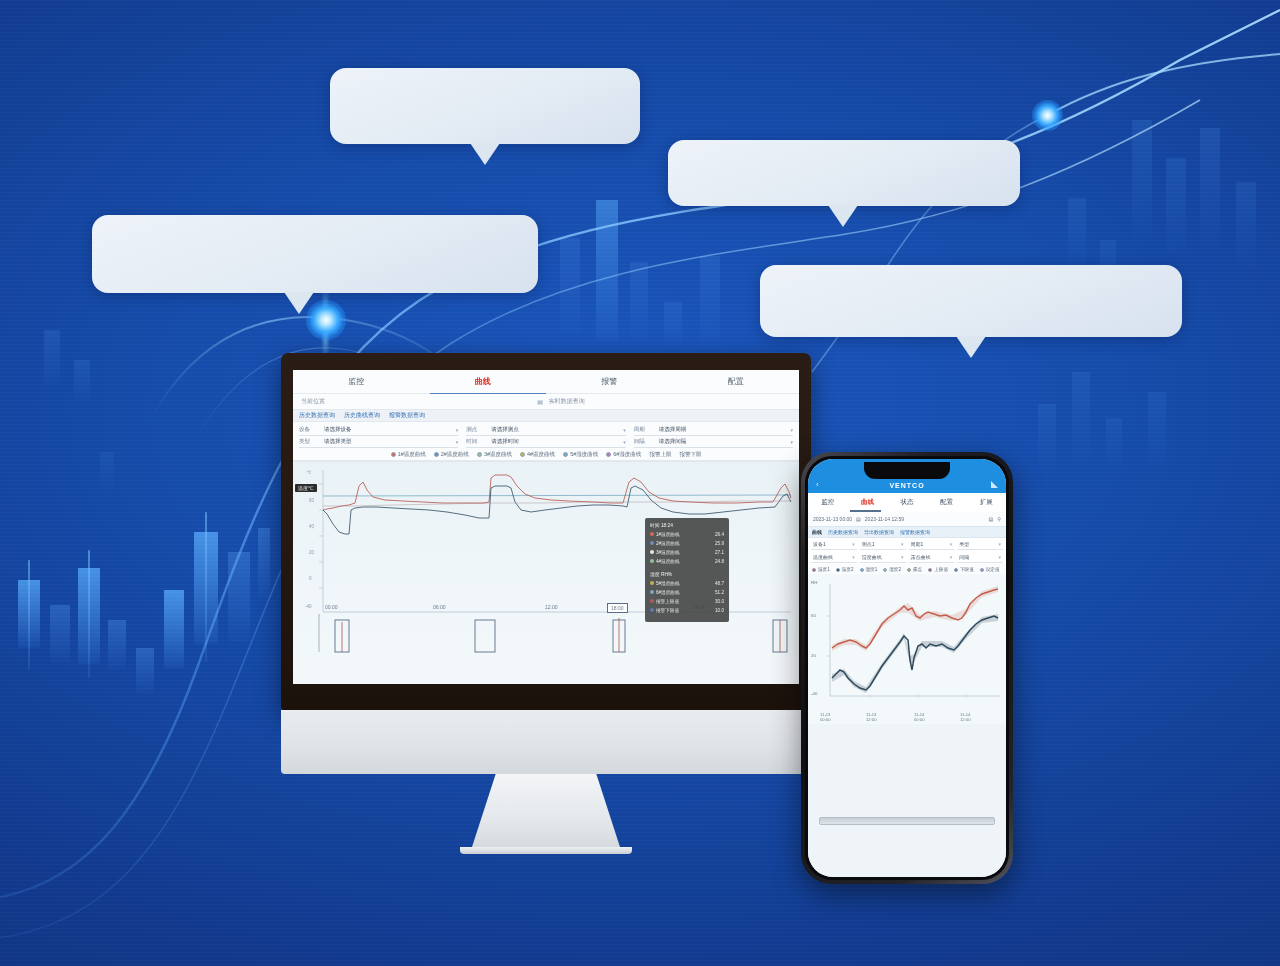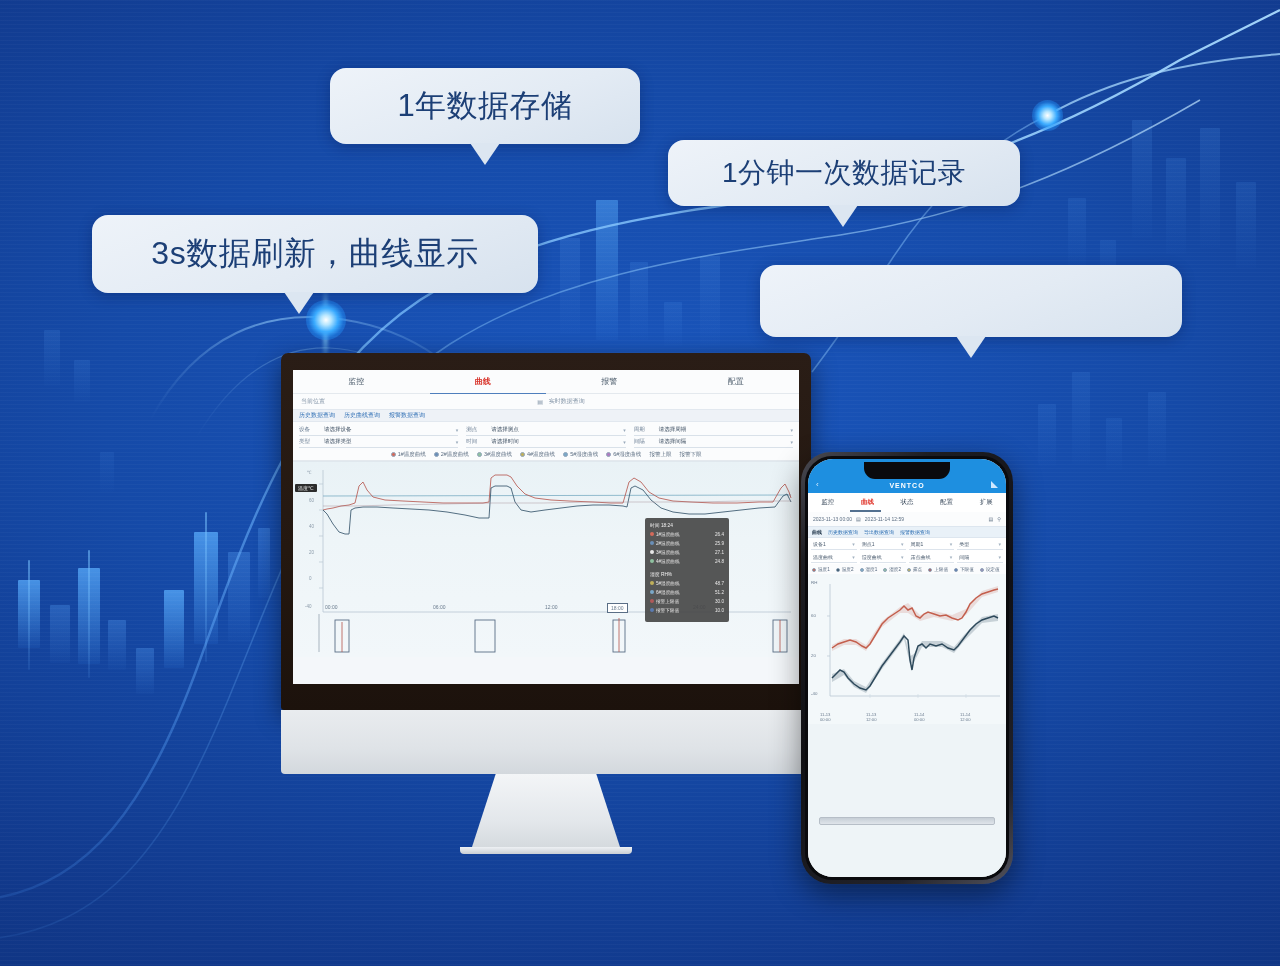--- a/index.html
+++ b/index.html
@@ -335,31 +335,28 @@
   <div id="bg-glow-layer">
     <div class="glow-beam" style="left:323px; top:286px; width:5px; height:76px;"></div>
     <div class="glow-node" style="left:306px; top:300px; width:40px; height:40px;"></div>
     <div class="glow-node" style="left:1032px; top:100px; width:31px; height:31px;"></div>
   </div>
 
   <div id="bg-scanlines"></div>
 </div>
 
 <div class="bubble" id="bubble-storage">
-  <span>1年数据存储</span>
   <span class="tail"></span>
 </div>
 
 <div class="bubble" id="bubble-record">
-  <span>1分钟一次数据记录</span>
   <span class="tail"></span>
 </div>
 
 <div class="bubble" id="bubble-refresh">
-  <span>3s数据刷新，曲线显示</span>
   <span class="tail"></span>
 </div>
 
 <div class="bubble" id="bubble-query">
   <span class="tail"></span>
 </div>
 
 <div id="monitor">
   <div id="monitor-bezel">
     <div id="monitor-screen">

